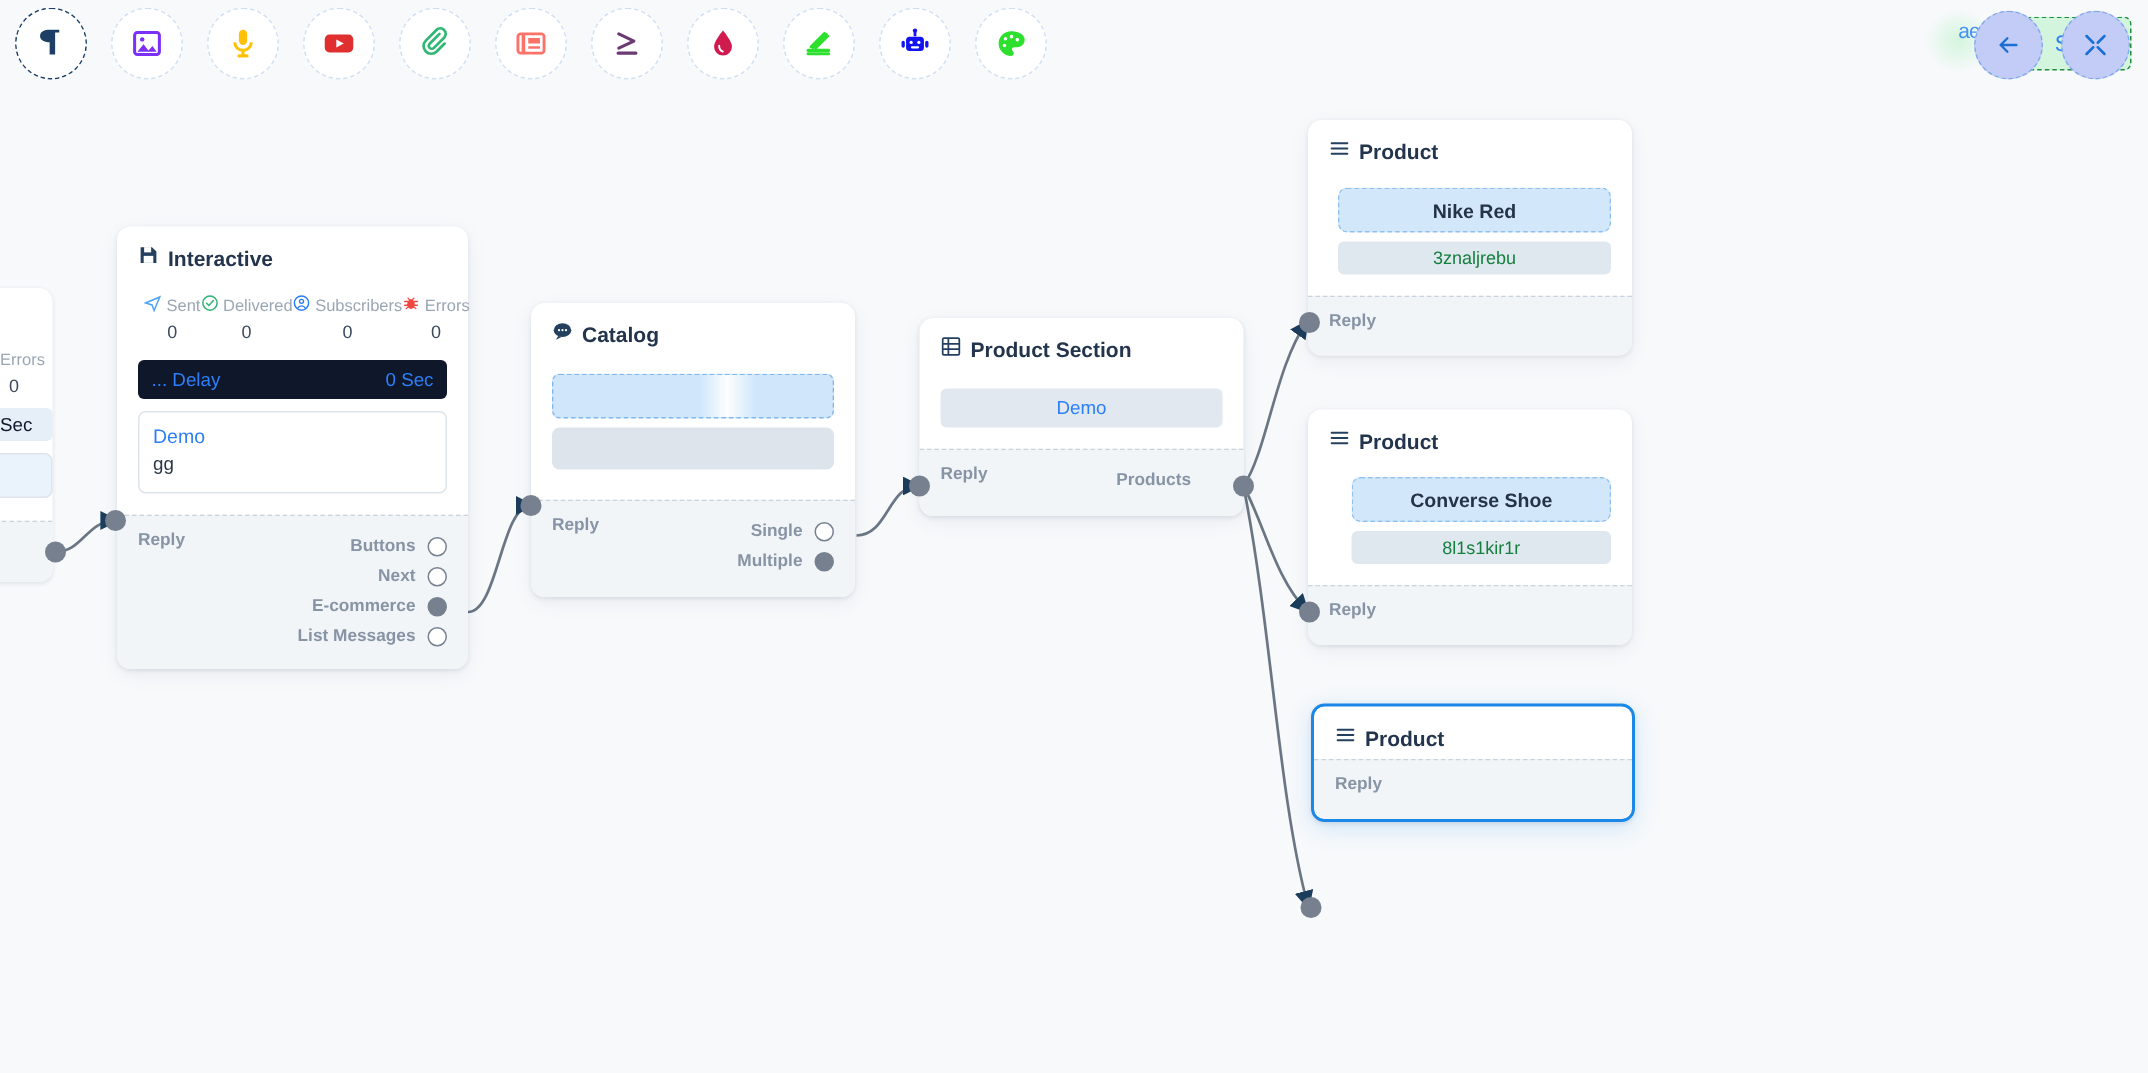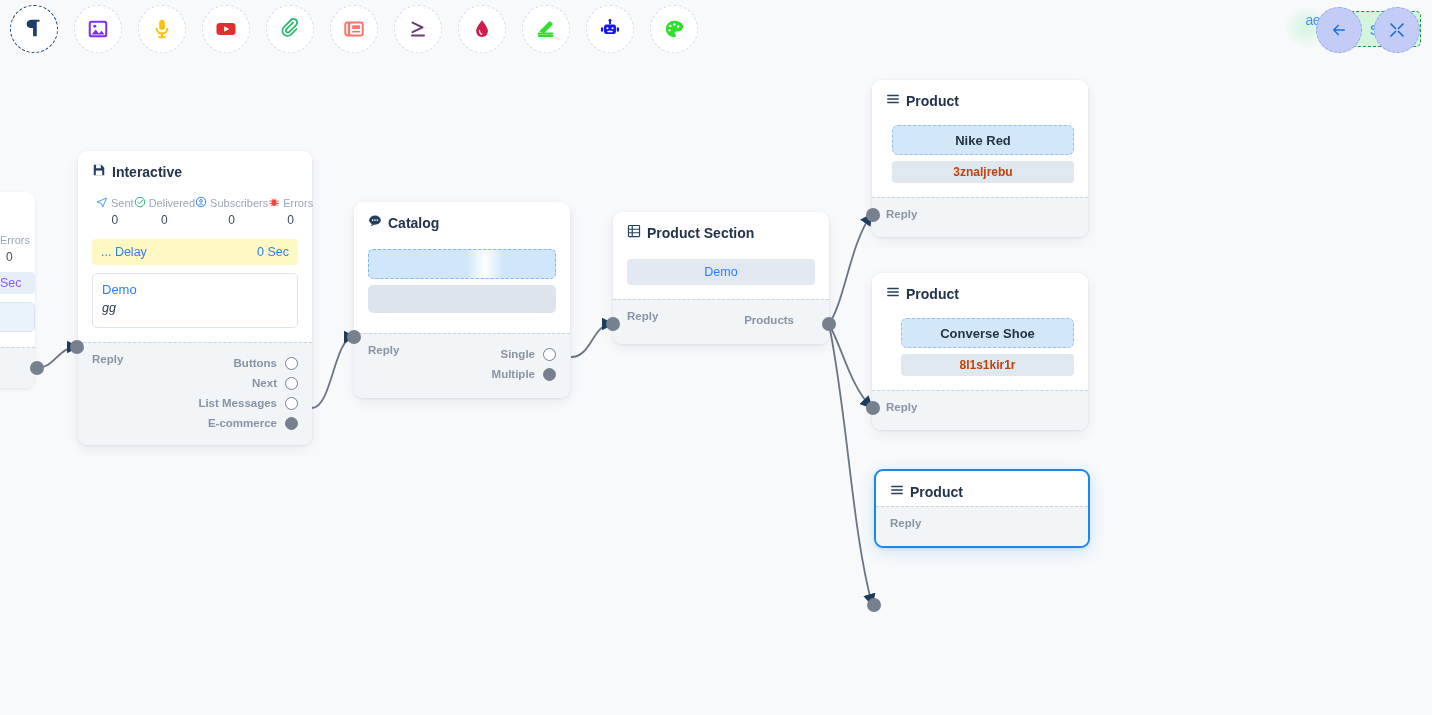--- a/index.html
+++ b/index.html
@@ -175,36 +175,36 @@
     color: #9aa6b4;
   }
   .stat-val {
     font-size: 12px;
     color: #3c4a5c;
     margin-top: 3px;
   }
 
   .delay-row {
     display: flex; align-items: center; justify-content: space-between;
-    background: #fef9c3;
+    background: #0f172a;
     border-radius: 4px;
     padding: 6px 9px;
     font-size: 12.5px;
     color: #2d7ff9;
     margin-top: 8px;
   }
   .msg-box {
     margin-top: 8px;
     border: 1px solid #dde4ec;
     border-radius: 5px;
     background: #fff;
     padding: 8px 9px 12px 9px;
   }
   .msg-title { font-size: 13px; color: #2d7ff9; }
-  .msg-text { font-size: 12.5px; color: #2b3748; margin-top: 4px; font-style: italic; }
+  .msg-text { font-size: 12.5px; color: #2b3748; margin-top: 4px; }
 
   
   .skel-blue {
     height: 30px;
     border-radius: 5px;
     background: #cfe6fb;
     border: 1.6px dashed #7fb6ee;
     margin-top: 6px;
     position: relative;
     overflow: hidden;
@@ -245,23 +245,22 @@
     font-weight: 600;
     color: #253347;
     margin-top: 4px;
   }
   .prod-id {
     height: 22px;
     border-radius: 4px;
     background: #dfe7ef;
     display: flex; align-items: center; justify-content: center;
     font-size: 12px;
-    color: #c2410c;
+    color: #15803d;
     margin-top: 6px;
-    font-weight: bold;
   }
 
   
   .clip-node {
     position: absolute;
     background: #fff;
     border-radius: 9px;
     box-shadow: 0 1px 3px rgba(30,50,80,.10);
     z-index: 10;
   }
@@ -394,21 +393,21 @@
           <rect x="7.5" y="13" width="9" height="8" fill="#fff"></rect>
         </svg>
     </span>
     <span>Save</span>
   </div>
 
   <div class="clip-node" style="left:-40px; top:192px; width:75px; height:196px;">
     <div style="position:absolute; left:40px; top:42px; font-size:11px; color:#9aa6b4;">Errors</div>
     <div style="position:absolute; left:46px; top:58px; font-size:12px; color:#3c4a5c;">0</div>
     <div style="position:absolute; left:26px; top:80px; width:49px; height:22px; background:#e6eef7; border-radius:4px;">
-      <span style="position:absolute; left:14px; top:4px; font-size:12.5px; color:#8b5cf6;">Sec</span>
+      <span style="position:absolute; left:14px; top:4px; font-size:12.5px; color:#0f172a;">Sec</span>
     </div>
     <div style="position:absolute; left:26px; top:110px; width:49px; height:30px; background:#eaf2fb; border:1px solid #dde4ec; border-radius:5px;"></div>
     <div style="position:absolute; left:0; top:155px; width:75px; height:41px; background:#f2f5f8; border-top:1px dashed #c9d3de; border-radius:0 0 9px 0;">
       
     </div>
   </div>
   <div class="anchor" style="left:30px; top:361px;"></div>
 
   <div class="node" style="left:78px; top:151px; width:234px;">
     <div class="node-head">
@@ -485,26 +484,26 @@
       <span class="port-label foot-left">Reply</span>
       <div class="port-row">
         <span class="port-label">Buttons</span>
         <span class="port-dot"></span>
       </div>
       <div class="port-row">
         <span class="port-label">Next</span>
         <span class="port-dot"></span>
       </div>
       <div class="port-row">
+        <span class="port-label">E-commerce</span>
+        <span class="port-dot filled"></span>
+      </div>
+      <div class="port-row">
         <span class="port-label">List Messages</span>
         <span class="port-dot"></span>
-      </div>
-      <div class="port-row">
-        <span class="port-label">E-commerce</span>
-        <span class="port-dot filled"></span>
       </div>
     </div>
   </div>
   <div class="anchor" style="left:70px; top:340px;"></div>
 
   <div class="node" style="left:354px; top:202px; width:216px;">
     <div class="node-head">
       <span>
         <svg width="14" height="14" viewBox="0 0 24 24">
             <ellipse cx="12" cy="10.5" rx="10" ry="7.8" fill="#24405f"></ellipse>

